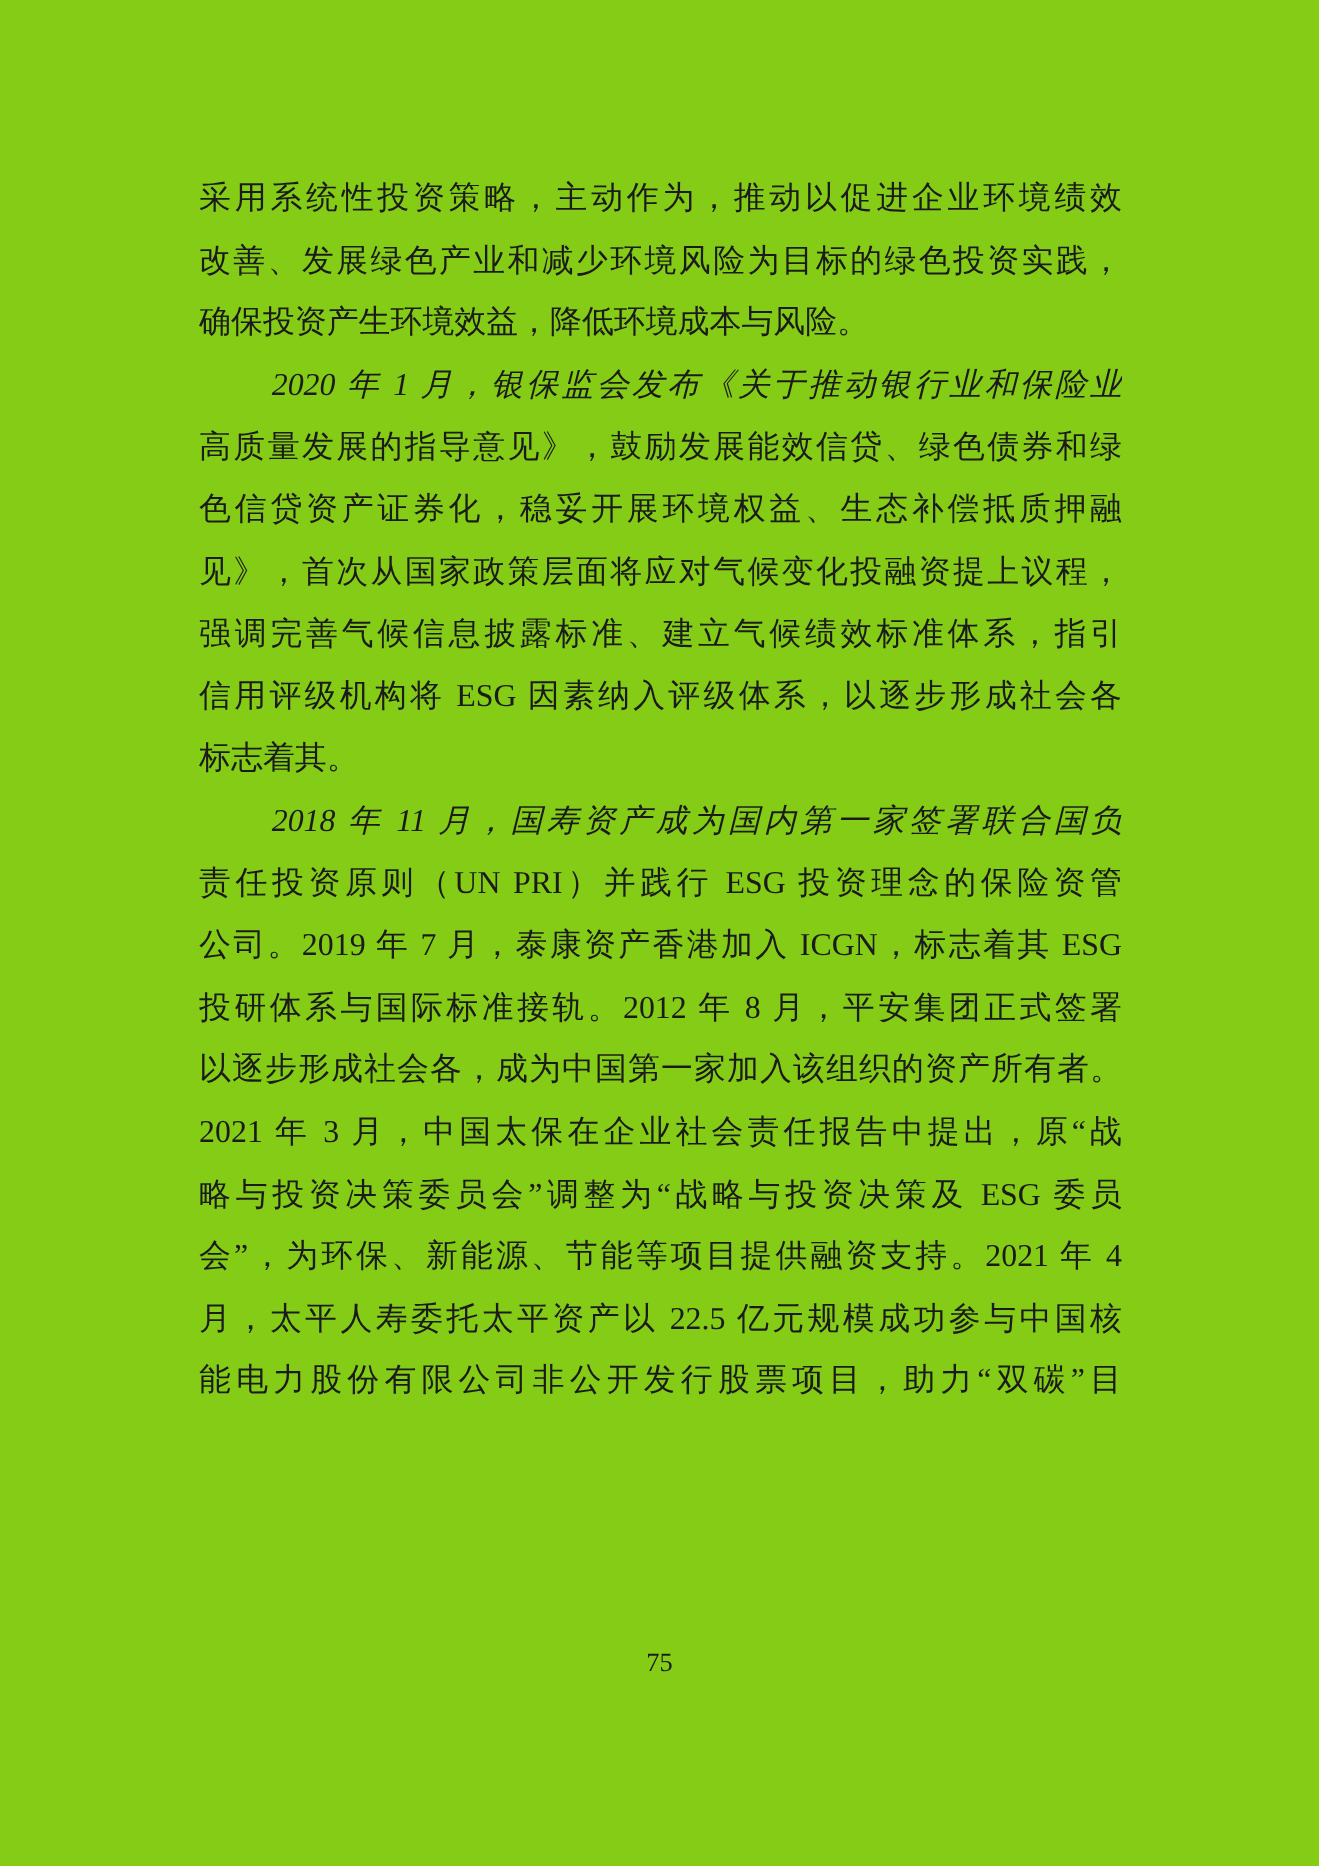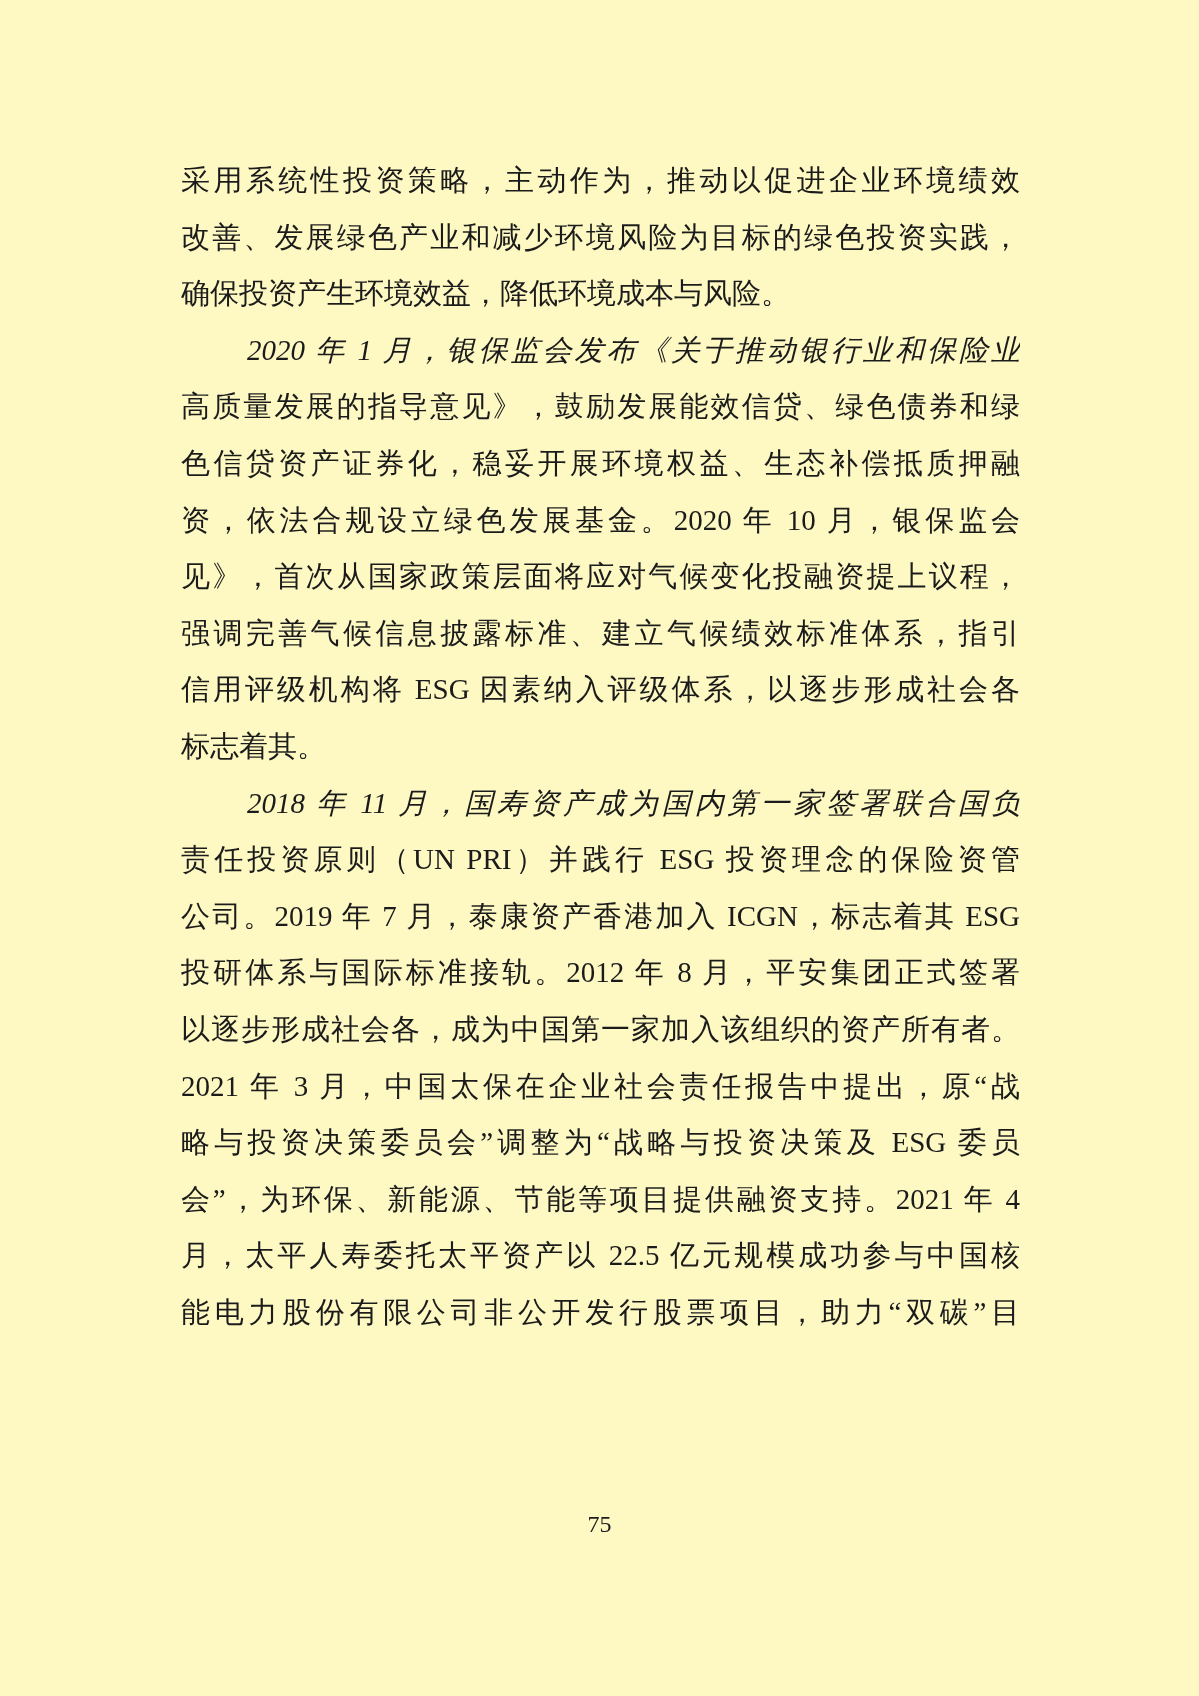--- a/index.html
+++ b/index.html
@@ -4,21 +4,21 @@
 <style>
   html, body {
     margin: 0;
     padding: 0;
     background: #ffffff;
   }
   .page {
     position: relative;
     width: 1199px;
     height: 1696px;
-    background: #fef9c3;
+    background: #84cc16;
     overflow: hidden;
     font-family: "Liberation Serif", "DejaVu Serif", serif;
     color: #1b1b1b;
   }
   .text-block {
     position: absolute;
     left: 181px;
     top: 152px;
     width: 839px;
     font-size: 29px;
@@ -45,41 +45,39 @@
   }
   .footer {
     position: absolute;
     left: 0;
     top: 1496px;
     width: 100%;
     text-align: center;
     font-size: 24px;
     line-height: 32px;
     color: #1b1b1b;
-    margin-top: 12px;
   }
 </style>
 </head>
 <body>
 
 <div class="page">
 
   <div class="text-block">
 
     <div class="para">
       <div class="line">采用系统性投资策略，主动作为，推动以促进企业环境绩效</div>
       <div class="line">改善、发展绿色产业和减少环境风险为目标的绿色投资实践，</div>
       <div class="line para-end">确保投资产生环境效益，降低环境成本与风险。</div>
     </div>
 
     <div class="para">
       <div class="line indent">2020 年 1 月，银保监会发布《关于推动银行业和保险业</div>
       <div class="line">高质量发展的指导意见》，鼓励发展能效信贷、绿色债券和绿</div>
       <div class="line">色信贷资产证券化，稳妥开展环境权益、生态补偿抵质押融</div>
-      <div class="line">资，依法合规设立绿色发展基金。2020 年 10 月，银保监会</div>
       <div class="line">见》，首次从国家政策层面将应对气候变化投融资提上议程，</div>
       <div class="line">强调完善气候信息披露标准、建立气候绩效标准体系，指引</div>
       <div class="line">信用评级机构将 ESG 因素纳入评级体系，以逐步形成社会各</div>
       <div class="line para-end">标志着其。</div>
     </div>
 
     <div class="para">
       <div class="line indent">2018 年 11 月，国寿资产成为国内第一家签署联合国负</div>
       <div class="line">责任投资原则（UN PRI）并践行 ESG 投资理念的保险资管</div>
       <div class="line">公司。2019 年 7 月，泰康资产香港加入 ICGN，标志着其 ESG</div>

